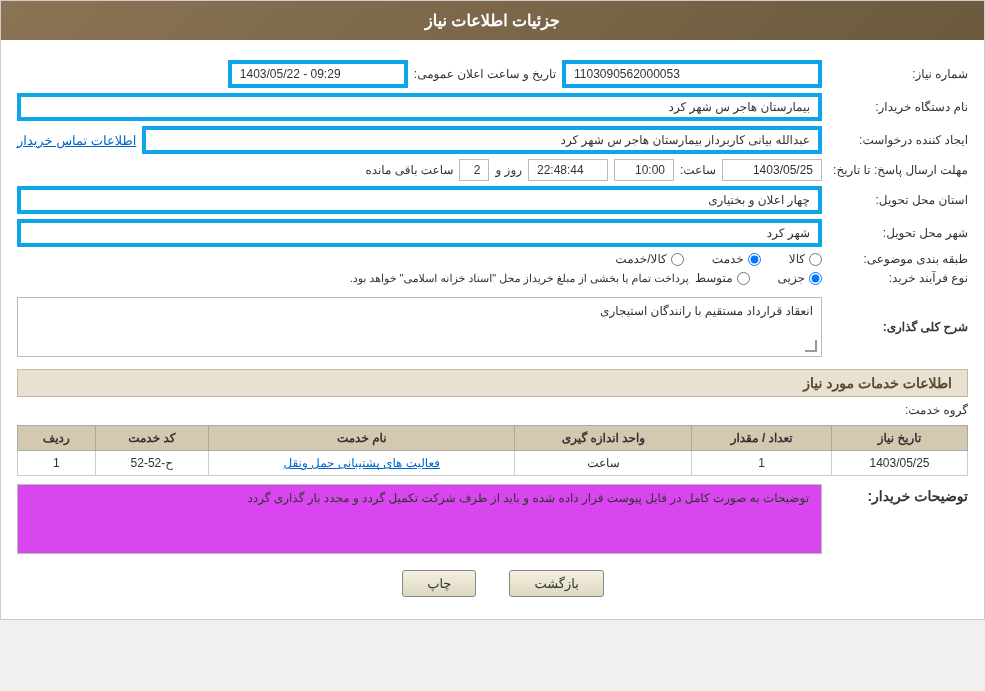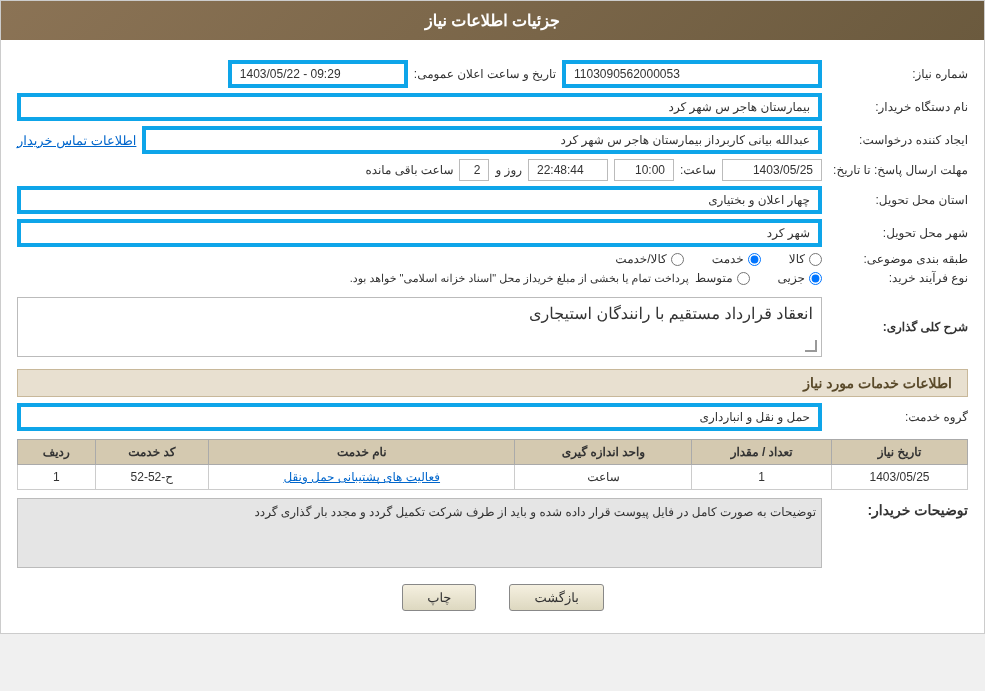--- a/index.html
+++ b/index.html
@@ -122,21 +122,21 @@
       flex: 1;
     }
 
     .description-box {
       border: 1px solid #bbb;
       padding: 6px 8px;
       background: #fff;
       min-height: 60px;
       text-align: right;
       width: 100%;
-      font-size: 16px;
+      font-size: 12px;
       margin: 4px 0;
       position: relative;
     }
 
     .description-box::after {
       content: '';
       position: absolute;
       bottom: 4px;
       right: 4px;
       width: 10px;
@@ -188,22 +188,22 @@
     .buyer-desc-label {
       min-width: 140px;
       text-align: right;
       font-size: 14px;
       font-weight: bold;
       padding-top: 4px;
     }
 
     .buyer-desc-box {
       border: 1px solid #bbb;
-      padding: 6px 5px;
-      background: #e5e5e5;
+      padding: 6px 12px;
+      background: #d946ef;
       min-height: 70px;
       text-align: right;
       flex: 1;
       font-size: 12px;
       position: relative;
     }
 
     .button-row {
       display: flex;
       justify-content: center;
@@ -325,21 +325,20 @@
         <div class="description-box">
           <span>انعقاد قرارداد مستقیم با رانندگان استیجاری</span>
         </div>
       </div>
     </div>
 
     <div class="section-title">اطلاعات خدمات مورد نیاز</div>
 
     <div class="info-row">
       <span class="info-label">گروه خدمت:</span>
-      <span class="info-value wide">حمل و نقل و انبارداری</span>
     </div>
 
     <div class="table-section">
       <table class="data-table">
         <thead>
           <tr>
             <th>تاریخ نیاز</th>
             <th>تعداد / مقدار</th>
             <th>واحد اندازه گیری</th>
             <th>نام خدمت</th>

